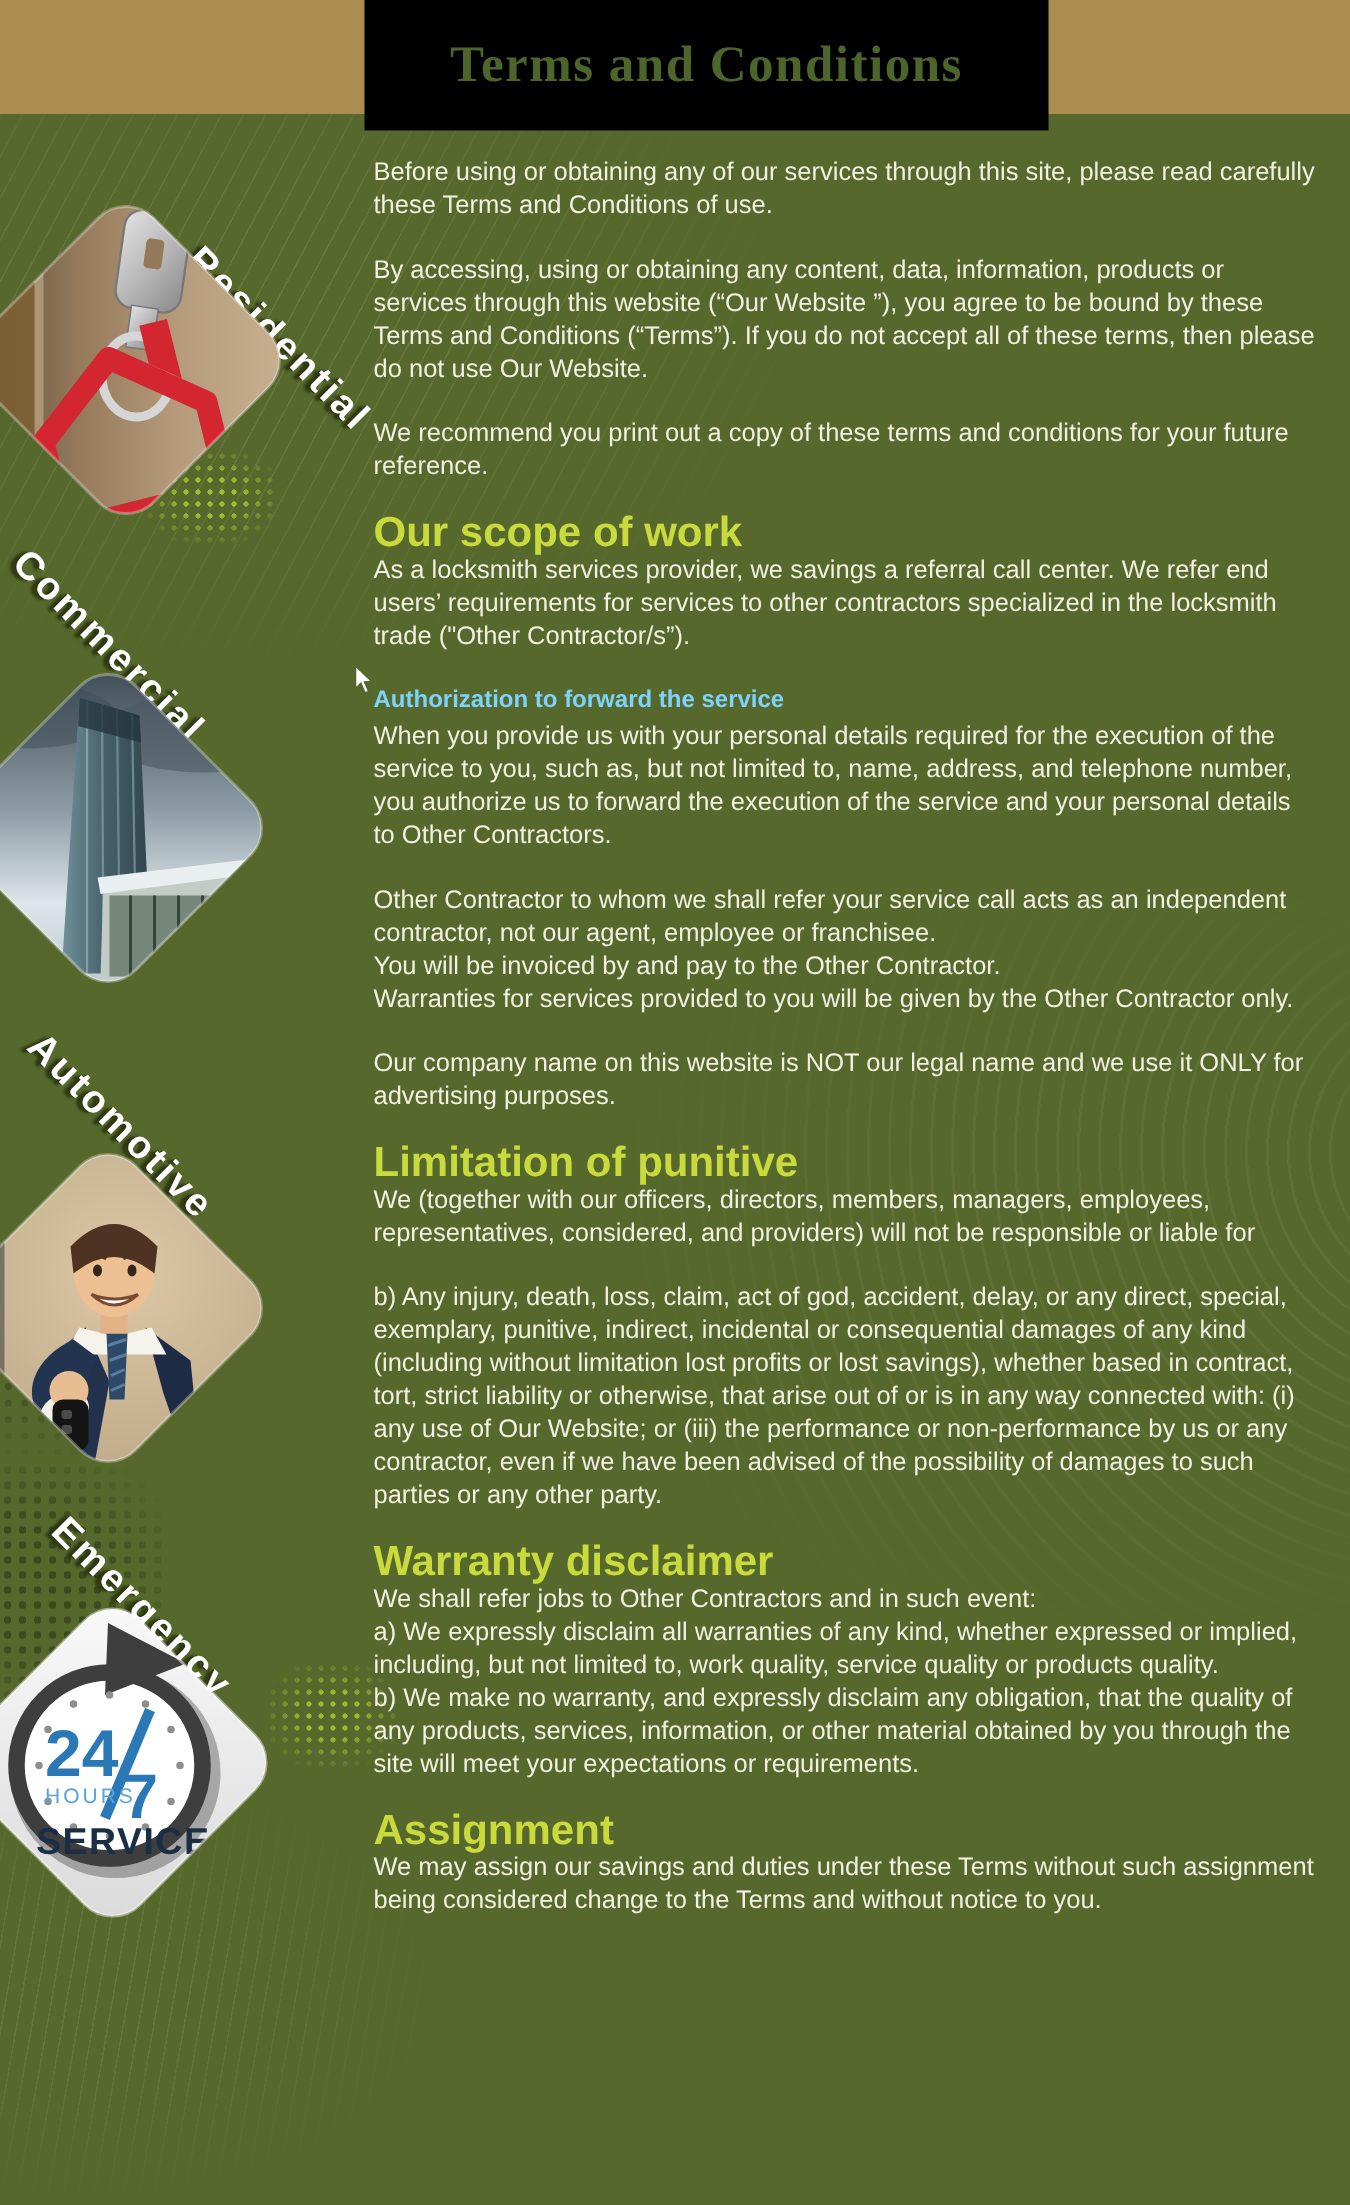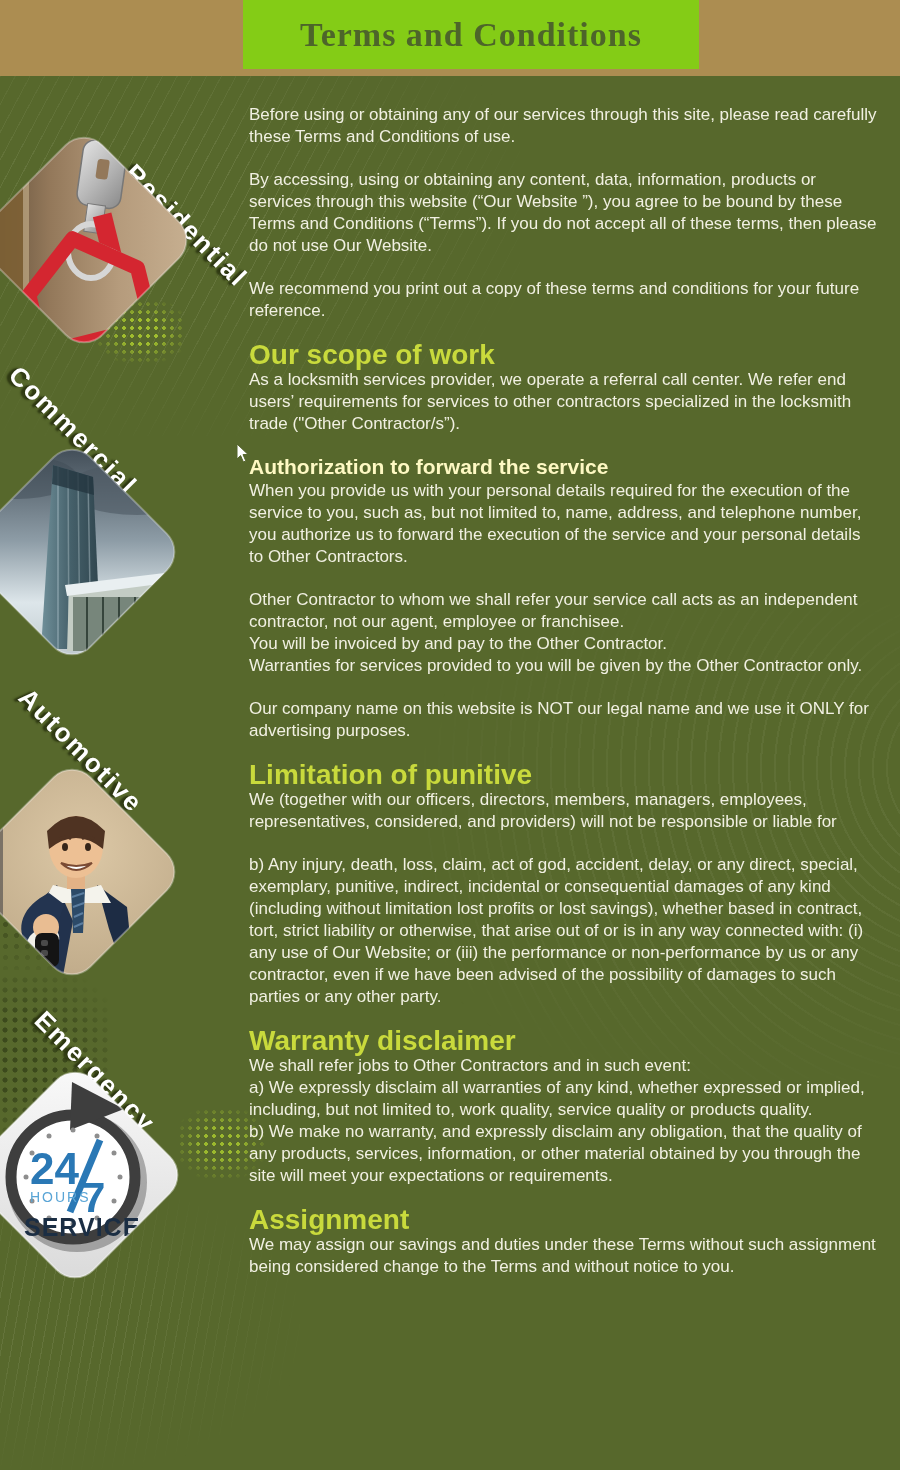--- a/index.html
+++ b/index.html
@@ -4,21 +4,21 @@
 <style>
   html,body{margin:0;padding:0;}
   body{
     width:900px;height:1470px;position:relative;overflow:hidden;
     background:#57682c;
     font-family:"Liberation Sans",sans-serif;
   }
   
   .header-band{position:absolute;left:0;top:0;width:900px;height:76px;background:#ac8d51;}
   .title-box{
-    position:absolute;left:243px;top:0;width:456px;height:69px;background:#84cc16;
+    position:absolute;left:243px;top:0;width:456px;height:87px;background:#000000;
     display:flex;align-items:center;justify-content:center;
   }
   .title-box h1{
     margin:0;font-family:"Liberation Serif",serif;font-weight:bold;
     font-size:34px;letter-spacing:1px;color:#4d652a;
   }
   
   .px{position:absolute;pointer-events:none;}
   .px-lines1{
     left:0;top:76px;width:520px;height:360px;
@@ -80,21 +80,21 @@
   
   .content{
     position:absolute;left:249px;top:104px;width:628px;
     color:#f1f0e2;font-size:17px;line-height:22px;
   }
   .content p{margin:0 0 21px;white-space:pre-line;}
   .content h2{
     color:#c9da3c;font-size:28px;line-height:24px;font-weight:bold;margin:21px 0 2px;
   }
   .content h3{
-    color:#fef9c3;font-size:21px;line-height:22px;font-weight:bold;margin:15px 0 2px;
+    color:#7dd3fc;font-size:16px;line-height:22px;font-weight:bold;margin:15px 0 2px;
   }
   .cursor{position:absolute;left:236px;top:444px;width:14px;height:20px;}
 </style>
 </head>
 <body>
 
 <div class="px px-lines1"></div>
 <div class="px px-lines2"></div>
 <div class="px px-swirl"></div>
 <div class="px px-dots-bright1"></div>
@@ -269,21 +269,21 @@
 <svg class="cursor" viewBox="0 0 14 20">
   <polygon points="1,0 1,15 4.6,11.6 7.4,18 9.8,16.9 7,10.6 12,10.4" fill="#ffffff" stroke="#55652c" stroke-width="1"></polygon>
 </svg>
 
 <div class="content">
   <p>Before using or obtaining any of our services through this site, please read carefully these Terms and Conditions of use.</p>
   <p>By accessing, using or obtaining any content, data, information, products or services through this website (“Our Website ”), you agree to be bound by these Terms and Conditions (“Terms”). If you do not accept all of these terms, then please do not use Our Website.</p>
   <p>We recommend you print out a copy of these terms and conditions for your future reference.</p>
 
   <h2>Our scope of work</h2>
-  <p>As a locksmith services provider, we operate a referral call center. We refer end users’ requirements for services to other contractors specialized in the locksmith trade ("Other Contractor/s”).</p>
+  <p>As a locksmith services provider, we savings a referral call center. We refer end users’ requirements for services to other contractors specialized in the locksmith trade ("Other Contractor/s”).</p>
 
   <h3>Authorization to forward the service</h3>
   <p>When you provide us with your personal details required for the execution of the service to you, such as, but not limited to, name, address, and telephone number, you authorize us to forward the execution of the service and your personal details to Other Contractors.</p>
 
   <p>Other Contractor to whom we shall refer your service call acts as an independent contractor, not our agent, employee or franchisee.
 You will be invoiced by and pay to the Other Contractor.
 Warranties for services provided to you will be given by the Other Contractor only.</p>
   <p>Our company name on this website is NOT our legal name and we use it ONLY for advertising purposes.</p>
 
   <h2>Limitation of punitive</h2>

